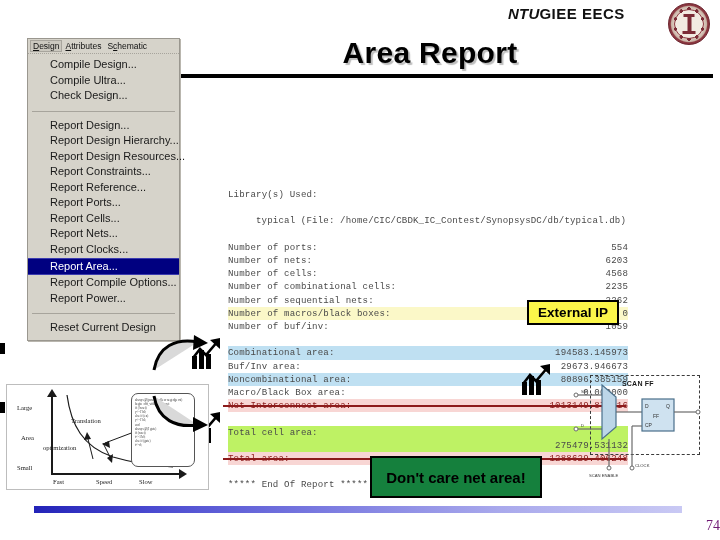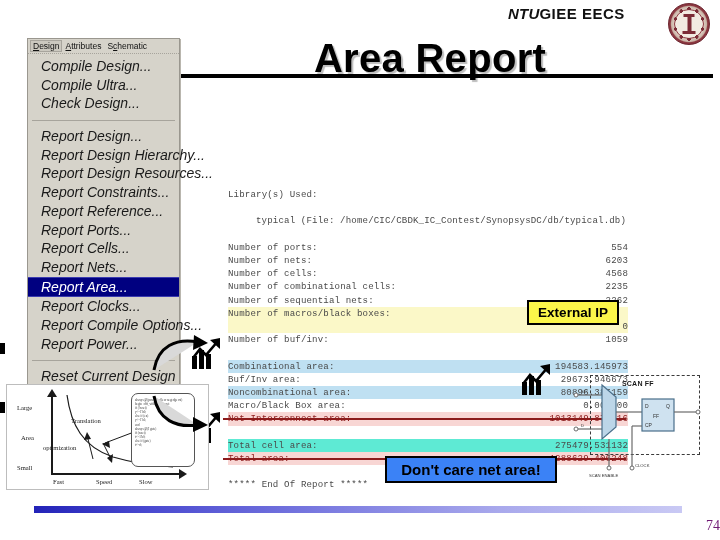--- a/index.html
+++ b/index.html
@@ -66,21 +66,21 @@
       radial-gradient(circle at 12% 64%, #7c2b36 0 1.6px, transparent 1.7px),
       radial-gradient(circle at 12% 36%, #7c2b36 0 1.6px, transparent 1.7px),
       radial-gradient(circle at 28% 14%, #7c2b36 0 1.6px, transparent 1.7px);
   }
 
   .slide-title {
     position: absolute;
     left: 200px; top: 36px;
     width: 460px;
     text-align: center;
-    font-size: 40px;
+    font-size: 30px;
     font-weight: bold;
     color: #000;
     text-shadow: 2px 2px 1px #bdbdbd;
     letter-spacing: .3px;
   }
   .title-rule {
     position: absolute;
     left: 180px; top: 74px;
     width: 533px; height: 4px;
     background: #000;
@@ -110,26 +110,25 @@
     white-space: nowrap;
   }
   .menubar .mi.sel {
     background: #cbc8bf;
     border: 1px solid #a8a59d;
     padding: 0 2px;
   }
   .menubar .mi u { text-decoration: underline; }
   .menu-list { padding: 3px 0 4px 0; }
   .menu-item {
-    font-size: 14px;
+    font-size: 11px;
     color: #1a1a1a;
-    padding: 2px 6px 2px 13px;
+    padding: 2px 6px 2px 22px;
     white-space: nowrap;
     line-height: 1.05;
-    font-style: italic;
   }
   .menu-item.active {
     background: #000080;
     color: #ffffff;
     border-top: 1px solid #3b3bb0;
     border-bottom: 1px solid #3b3bb0;
   }
   .menu-sep {
     height: 1px;
     background: #a7a49c;
@@ -146,23 +145,23 @@
     line-height: 13.2px;
     color: #4a4a4a;
     letter-spacing: .15px;
   }
   .r-line { display: flex; white-space: pre; position: relative; }
   .r-line .lbl { flex: 0 0 auto; }
   .r-line .val { margin-left: auto; text-align: right; }
   .r-line.indent { padding-left: 28px; align-items: flex-end; }
   .r-blank { height: 13.2px; }
 
-  .hl-yellow { background: #fbf8c8; flex-direction: column; }
+  .hl-yellow { background: #fbf8c8; }
   .hl-blue   { background: #bfe0f2; }
-  .hl-pink   { background: #5eead4; }
+  .hl-pink   { background: #bef264; flex-direction: column; }
   .hl-pinkfaint { background: #f8d6d4; }
 
   .struck { color: #8c1b1b; }
   .struck::after {
     content: "";
     position: absolute;
     left: -3px; right: 0; top: 50%;
     height: 2px;
     background: #8c1b1b;
     transform: translateY(-1px);
@@ -179,23 +178,23 @@
     align-items: center;
     justify-content: center;
   }
   .callout-ip {
     left: 527px; top: 300px;
     width: 92px; height: 25px;
     background: #fbf64a;
     font-size: 13.5px;
   }
   .callout-net {
-    left: 385px; top: 456px;
-    width: 172px; height: 27px;
-    background: #3b82f6;
+    left: 370px; top: 456px;
+    width: 172px; height: 42px;
+    background: #15803d;
     font-size: 15px;
   }
 
   
   .bar-icon { position: absolute; }
 
   
   .figure {
     position: absolute;
     left: 6px; top: 384px;
@@ -316,22 +315,22 @@
 
     <div class="menu-list">
       <div class="menu-item">Report Design...</div>
       <div class="menu-item">Report Design Hierarchy...</div>
       <div class="menu-item">Report Design Resources...</div>
       <div class="menu-item">Report Constraints...</div>
       <div class="menu-item">Report Reference...</div>
       <div class="menu-item">Report Ports...</div>
       <div class="menu-item">Report Cells...</div>
       <div class="menu-item">Report Nets...</div>
+      <div class="menu-item">Report Clocks...</div>
       <div class="menu-item active">Report Area...</div>
-      <div class="menu-item">Report Clocks...</div>
       <div class="menu-item">Report Compile Options...</div>
       <div class="menu-item">Report Power...</div>
     </div>
 
     <div class="menu-sep"></div>
 
     <div class="menu-list">
       <div class="menu-item">Reset Current Design</div>
     </div>
   </div>

